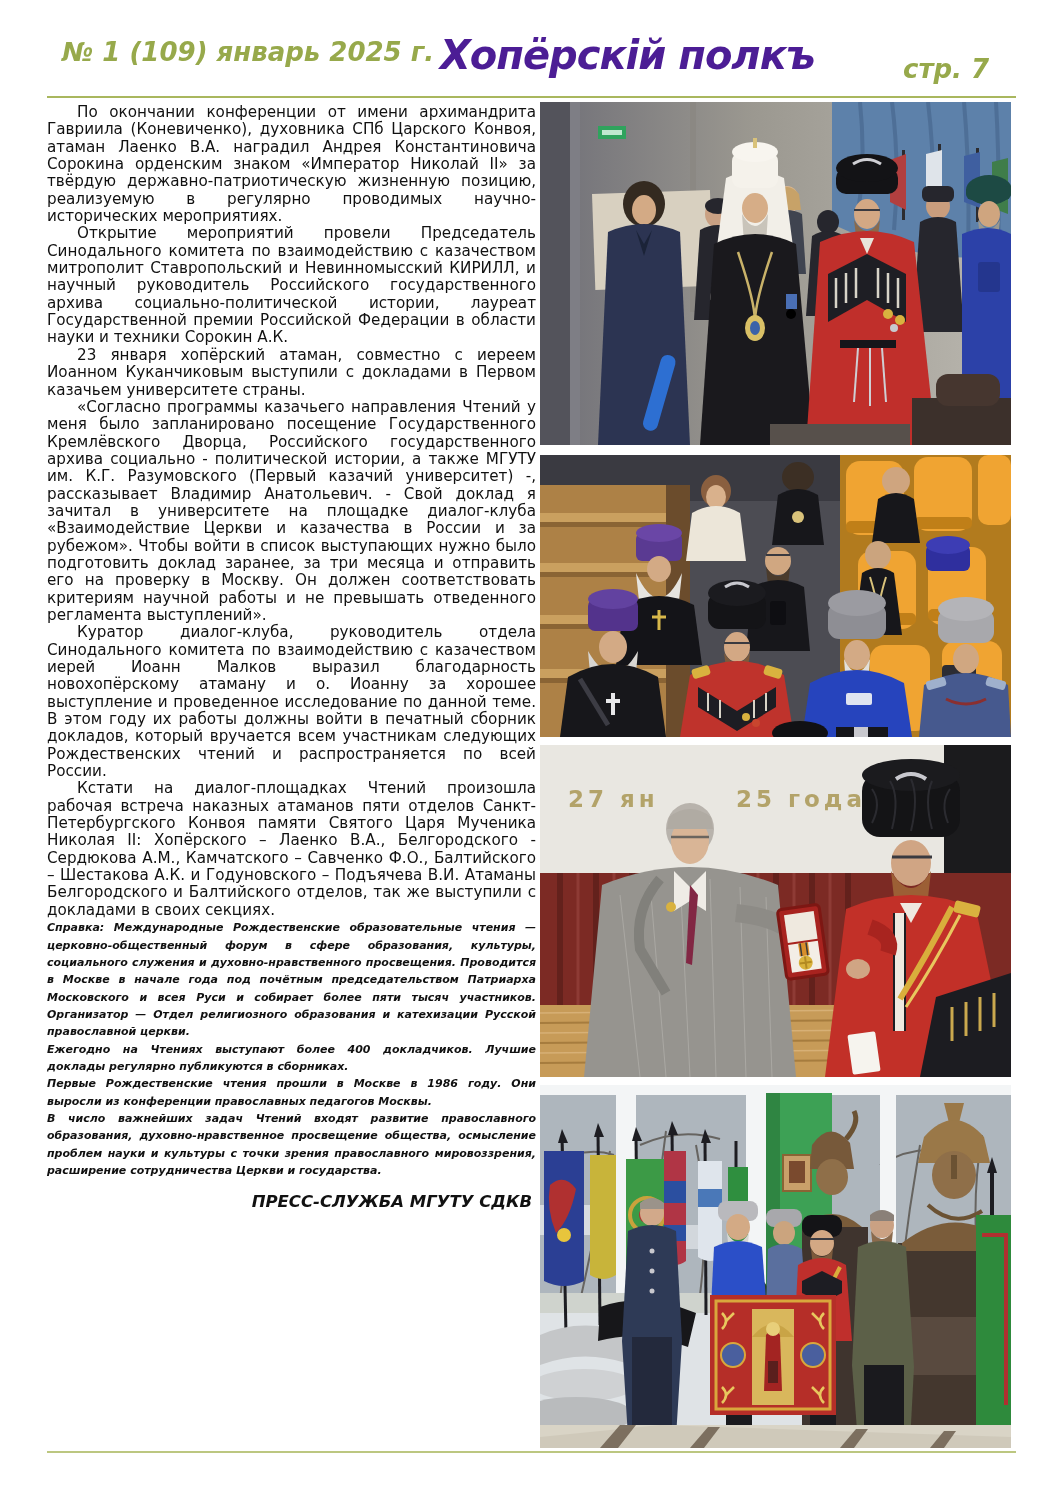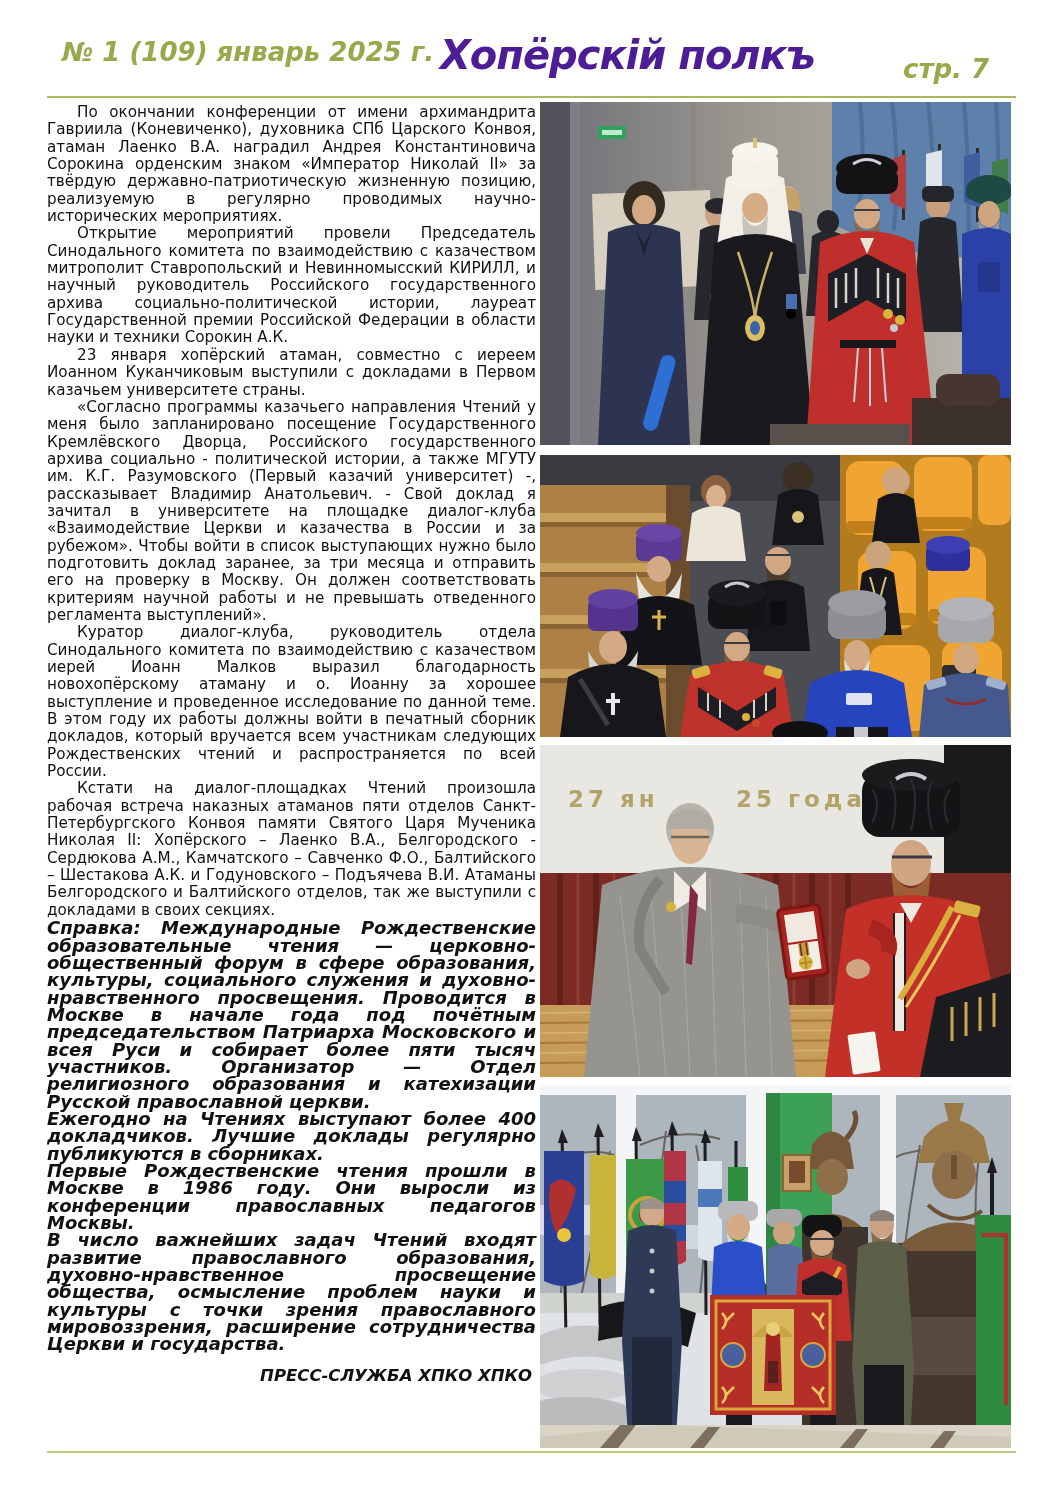--- a/index.html
+++ b/index.html
@@ -9,21 +9,21 @@
   .hdr-issue{position:absolute;left:62px;top:37px;font-size:26px;font-weight:bold;font-style:italic;color:#97a94b;}
   .hdr-title{position:absolute;left:440px;top:32px;font-size:40px;font-weight:bold;font-style:italic;color:#4c1d95;letter-spacing:-1px;}
   .hdr-page{position:absolute;left:903px;top:54px;font-size:26px;font-weight:bold;font-style:italic;color:#97a94b;}
   .rule{position:absolute;left:47px;width:969px;height:2px;background:#a9b75e;}
   .rule-top{top:96px;}
   .rule-bottom{top:1451px;background:#bcc780;}
   
   .article{position:absolute;left:47px;top:104px;width:489px;font-size:15.2px;line-height:17.35px;
            text-align:justify;}
   .article p{margin:0;text-indent:30px;}
-  .spravka p{margin:0;text-indent:0;font-weight:bold;font-style:italic;font-size:18px;}
+  .spravka p{margin:0;text-indent:0;font-weight:bold;font-style:italic;font-size:11px;}
   .byline{margin-top:14px;text-align:right;font-weight:bold;font-style:italic;font-size:16.5px;padding-right:4px;}
   
   .photos{position:absolute;left:540px;top:0;width:471px;}
   .photo{position:absolute;left:0;width:471px;overflow:hidden;background:#fef9c3;}
   .photo svg{display:block;}
   #photo1{top:102px;height:343px;}
   #photo2{top:455px;height:282px;}
   #photo3{top:745px;height:332px;}
   #photo4{top:1085px;height:363px;}
 </style>
@@ -43,21 +43,21 @@
     <p>23 января хопёрский атаман, совместно с иереем Иоанном Куканчиковым выступили с докладами в Первом казачьем университете страны.</p>
     <p>«Согласно программы казачьего направления Чтений у меня было запланировано посещение Государственного Кремлёвского Дворца, Российского государственного архива социально - политической истории, а также МГУТУ им. К.Г. Разумовского (Первый казачий университет) -, рассказывает Владимир Анатольевич. - Свой доклад я зачитал в университете на площадке диалог-клуба «Взаимодействие Церкви и казачества в России и за рубежом». Чтобы войти в список выступающих нужно было подготовить доклад заранее, за три месяца и отправить его на проверку в Москву. Он должен соответствовать критериям научной работы и не превышать отведенного регламента выступлений».</p>
     <p>Куратор диалог-клуба, руководитель отдела Синодального комитета по взаимодействию с казачеством иерей Иоанн Малков выразил благодарность новохопёрскому атаману и о. Иоанну за хорошее выступление и проведенное исследование по данной теме. В этом году их работы должны войти в печатный сборник докладов, который вручается всем участникам следующих Рождественских чтений и распространяется по всей России.</p>
     <p>Кстати на диалог-площадках Чтений произошла рабочая встреча наказных атаманов пяти отделов Санкт-Петербургского Конвоя памяти Святого Царя Мученика Николая II: Хопёрского – Лаенко В.А., Белгородского - Сердюкова А.М., Камчатского – Савченко Ф.О., Балтийского – Шестакова А.К. и Годуновского – Подъячева В.И. Атаманы Белгородского и Балтийского отделов, так же выступили с докладами в своих секциях.</p>
     <div class="spravka">
       <p>Справка: Международные Рождественские образовательные чтения — церковно-общественный форум в сфере образования, культуры, социального служения и духовно-нравственного просвещения. Проводится в Москве в начале года под почётным председательством Патриарха Московского и всея Руси и собирает более пяти тысяч участников. Организатор — Отдел религиозного образования и катехизации Русской православной церкви.</p>
       <p>Ежегодно на Чтениях выступают более 400 докладчиков. Лучшие доклады регулярно публикуются в сборниках.</p>
       <p>Первые Рождественские чтения прошли в Москве в 1986 году. Они выросли из конференции православных педагогов Москвы.</p>
       <p>В число важнейших задач Чтений входят развитие православного образования, духовно-нравственное просвещение общества, осмысление проблем науки и культуры с точки зрения православного мировоззрения, расширение сотрудничества Церкви и государства.</p>
     </div>
-    <div class="byline">ПРЕСС-СЛУЖБА ХПКО ХПКО</div>
+    <div class="byline">ПРЕСС-СЛУЖБА МГУТУ СДКВ</div>
   </div>
 
   <div class="photos">
 
     <div class="photo" id="photo1">
       <svg width="471" height="343" viewBox="0 0 471 343">
         <defs>
           <linearGradient id="p1wall" x1="0" y1="0" x2="1" y2="0">
             <stop offset="0" stop-color="#6f6f77"></stop>
               <stop offset="0.45" stop-color="#9b9890"></stop>

